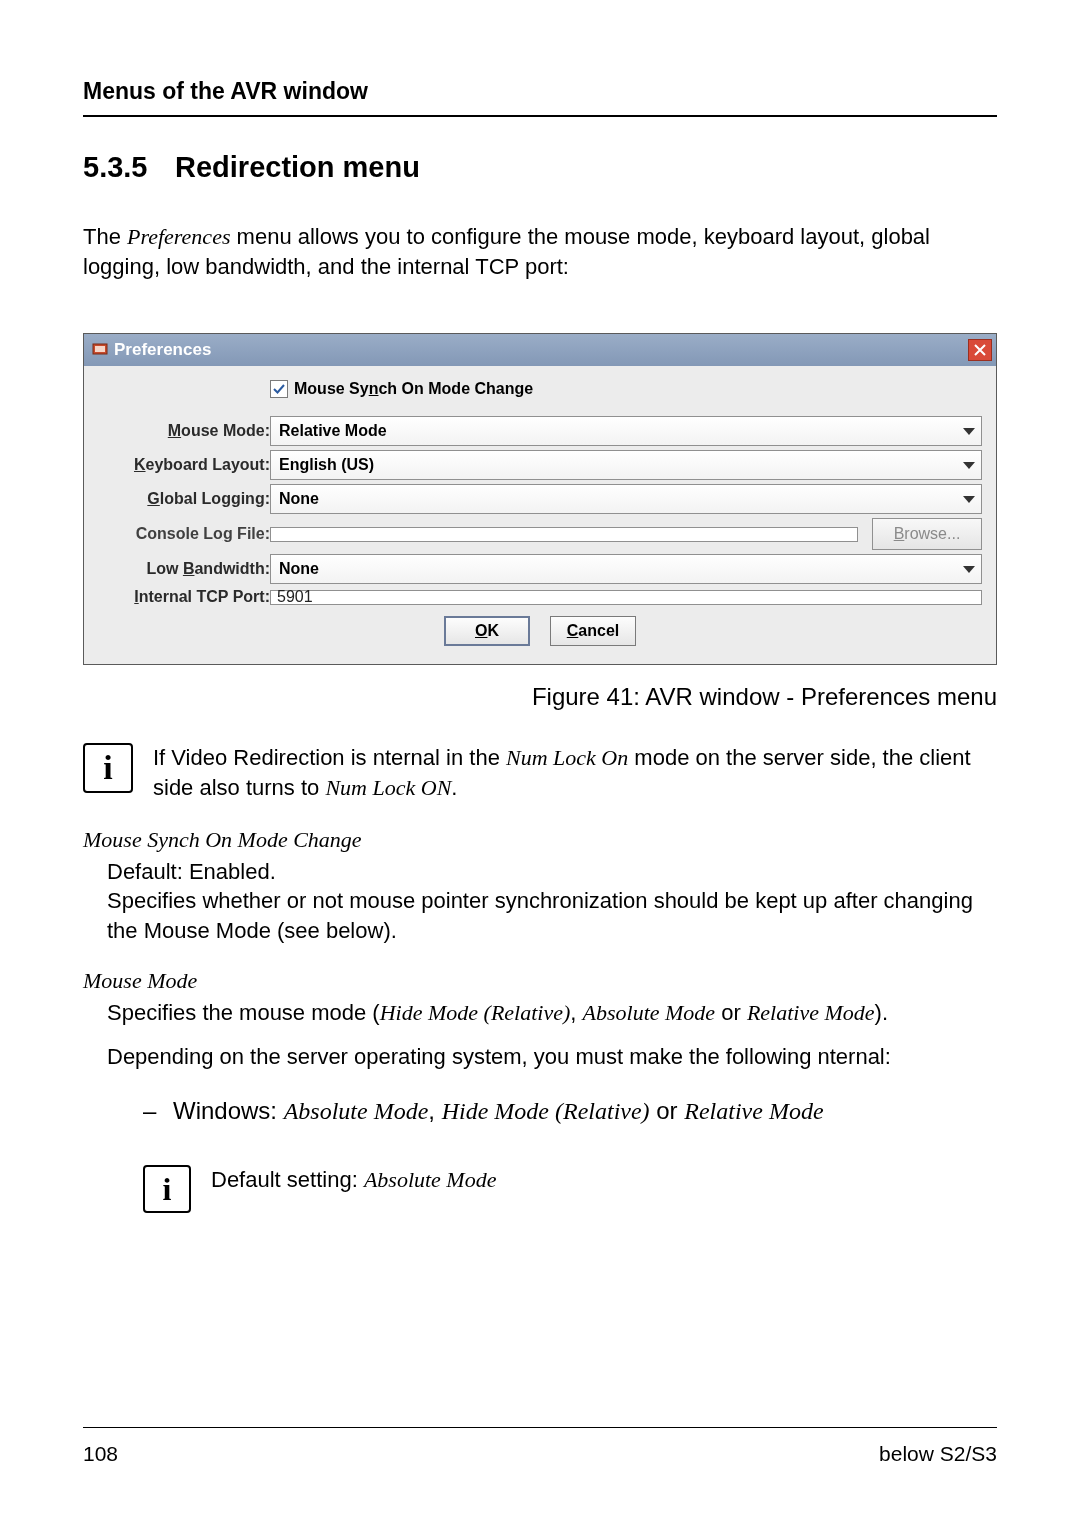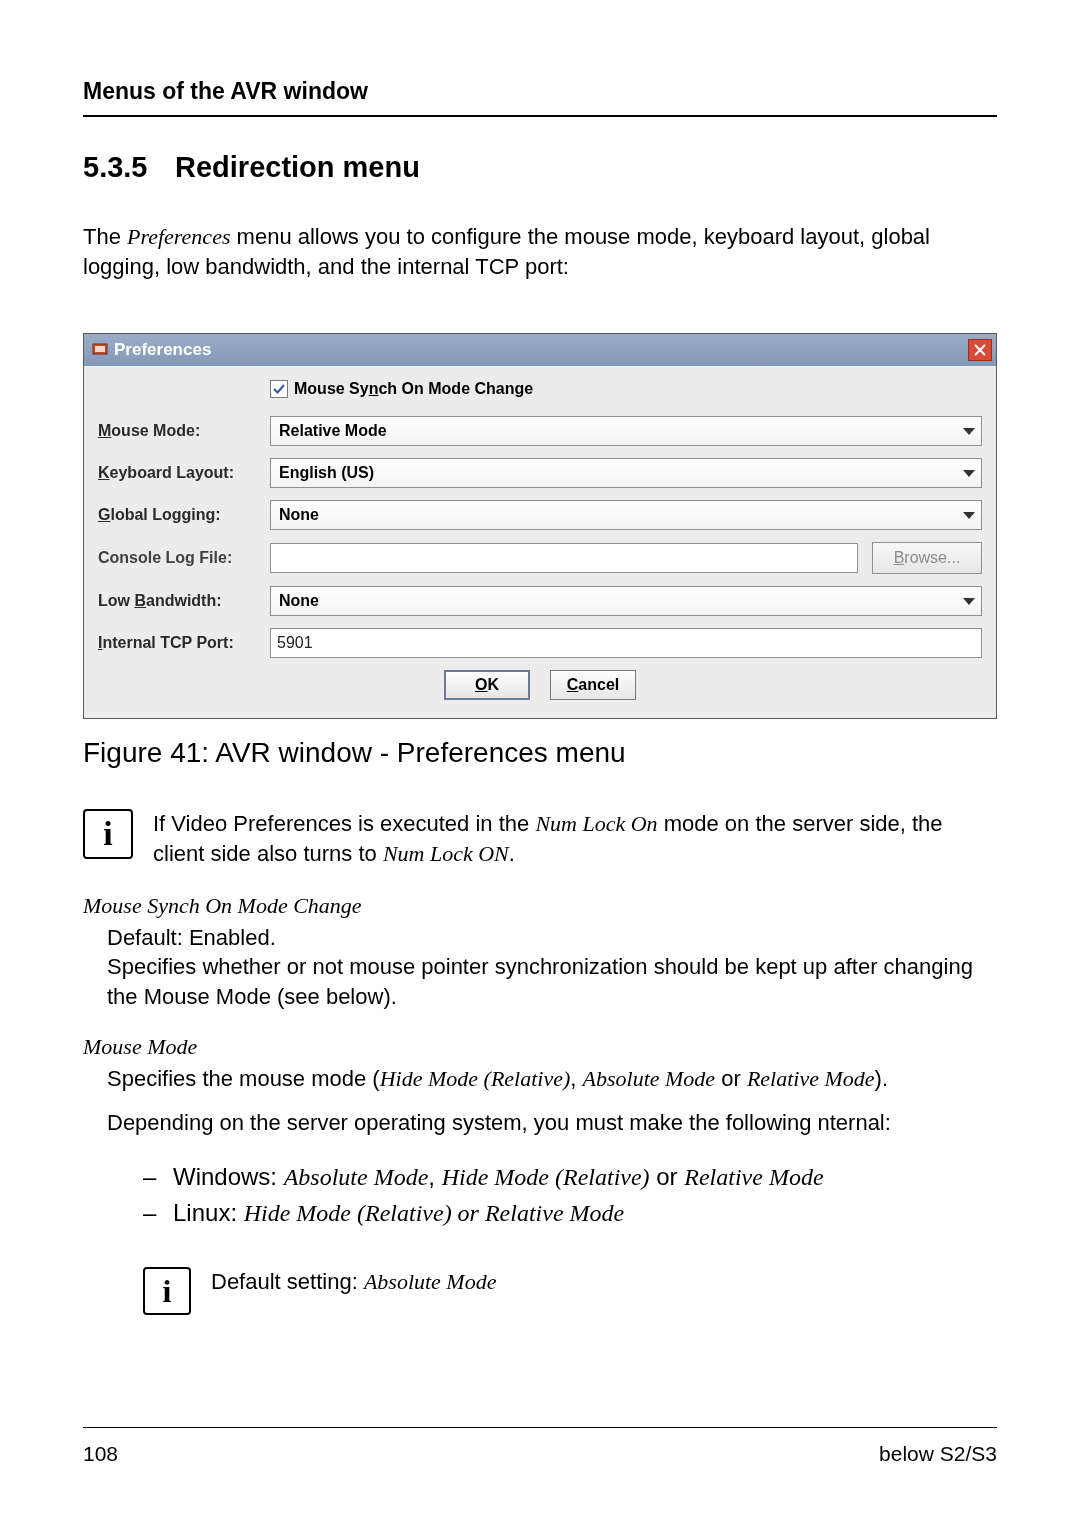--- a/index.html
+++ b/index.html
@@ -42,21 +42,21 @@
   .close-btn {
     width: 24px; height: 22px;
     background: #d94a38;
     border: 1px solid #9a2f20;
     display: flex; align-items: center; justify-content: center;
     cursor: pointer;
   }
   .close-btn svg { display: block; }
 
   .dlg-body { padding: 14px 14px 18px 14px; }
-  .row { display: flex; align-items: center; margin-bottom: 12px; }
+  .row { display: flex; align-items: center; margin-bottom: 4px; text-align: right; }
   .label-col { width: 172px; font-weight: bold; color: #2a2a2a; font-size: 16px; }
   .label-disabled { color: #404040; }
   .field-col { flex: 1; display: flex; align-items: center; gap: 14px; }
 
   .checkbox-row { margin-left: 172px; margin-bottom: 18px; display: flex; align-items: center; gap: 6px; }
   .cb {
     width: 18px; height: 18px; border: 1px solid #7a7a7a; background: #fff;
     display: inline-flex; align-items: center; justify-content: center;
     cursor: pointer;
   }
@@ -72,21 +72,21 @@
     padding: 0 6px 0 8px;
     font-weight: bold;
     font-size: 16px;
     cursor: pointer;
     min-width: 0;
   }
   .combo .caret { width: 0; height: 0; border-left: 6px solid transparent; border-right: 6px solid transparent; border-top: 7px solid #333; }
 
   .textfield {
     flex: 1;
-    height: 30px;
+    height: 15px;
     border: 1px solid #909090;
     background: #fff;
     padding: 0 6px;
     font-size: 16px;
     color: #8a8a8a;
     display: flex; align-items: center;
   }
   .textfield-enabled { color: #222; }
 
   .browse-btn {
@@ -103,21 +103,21 @@
     min-width: 86px; height: 30px;
     border: 1px solid #7a7a7a;
     background: linear-gradient(#fdfdfd,#e6e6e6);
     font-weight: bold; font-size: 16px;
     display: flex; align-items: center; justify-content: center;
     cursor: pointer;
     padding: 0 14px;
   }
   .btn.ok { border: 2px solid #6a7a98; }
 
-  .figure-caption { font-size: 28px; margin-bottom: 40px; }
+  .figure-caption { font-size: 24px; margin-bottom: 32px; text-align: right; }
 
   .note-row { display: flex; gap: 20px; align-items: flex-start; margin-bottom: 24px; }
   .info-icon {
     width: 50px; height: 50px;
     border: 2px solid #000;
     border-radius: 4px;
     display: flex; align-items: center; justify-content: center;
     flex-shrink: 0;
     font-family: Georgia, serif;
     font-weight: bold;
@@ -269,40 +269,37 @@
         </div>
     </div>
   </div>
 </div>
 
 <div class="figure-caption">Figure 41: AVR window - Preferences menu</div>
 
 <div class="note-row">
   <div class="info-icon">i</div>
   <div class="note-text">
-    <span>If Video Preferences is executed in the </span><span class="italic">Num Lock On</span><span> mode on the server side, the client side also turns to </span><span class="italic">Num Lock ON</span><span>.</span>
+    <span>If Video Redirection is nternal in the </span><span class="italic">Num Lock On</span><span> mode on the server side, the client side also turns to </span><span class="italic">Num Lock ON</span><span>.</span>
   </div>
 </div>
 
 <div class="param-heading">Mouse Synch On Mode Change</div>
 <div class="param-body" style="white-space: pre-line;">Default: Enabled.
 Specifies whether or not mouse pointer synchronization should be kept up after changing the Mouse Mode (see below).</div>
 
 <div class="param-heading">Mouse Mode</div>
 <div class="param-body">
   <span>Specifies the mouse mode (</span><span class="italic">Hide Mode (Relative)</span><span>, </span><span class="italic">Absolute Mode</span><span> or </span><span class="italic">Relative Mode</span><span>).</span>
   <div class="small-gap"></div>
   <span>Depending on the server operating system, you must make the following nternal:</span>
 </div>
 <ul class="bullet-list">
   <li>
     <span>Windows: </span><span class="italic">Absolute Mode</span><span>, </span><span class="italic">Hide Mode (Relative)</span><span> or </span><span class="italic">Relative Mode</span>
-  </li>
-  <li>
-    <span>Linux: </span><span class="italic">Hide Mode (Relative) or Relative Mode</span>
   </li>
 </ul>
 <div class="default-row">
   <div class="info-icon-small">i</div>
   <div class="note-text">
     <span>Default setting: </span><span class="italic">Absolute Mode</span>
   </div>
 </div>
 
 <div class="footer">

